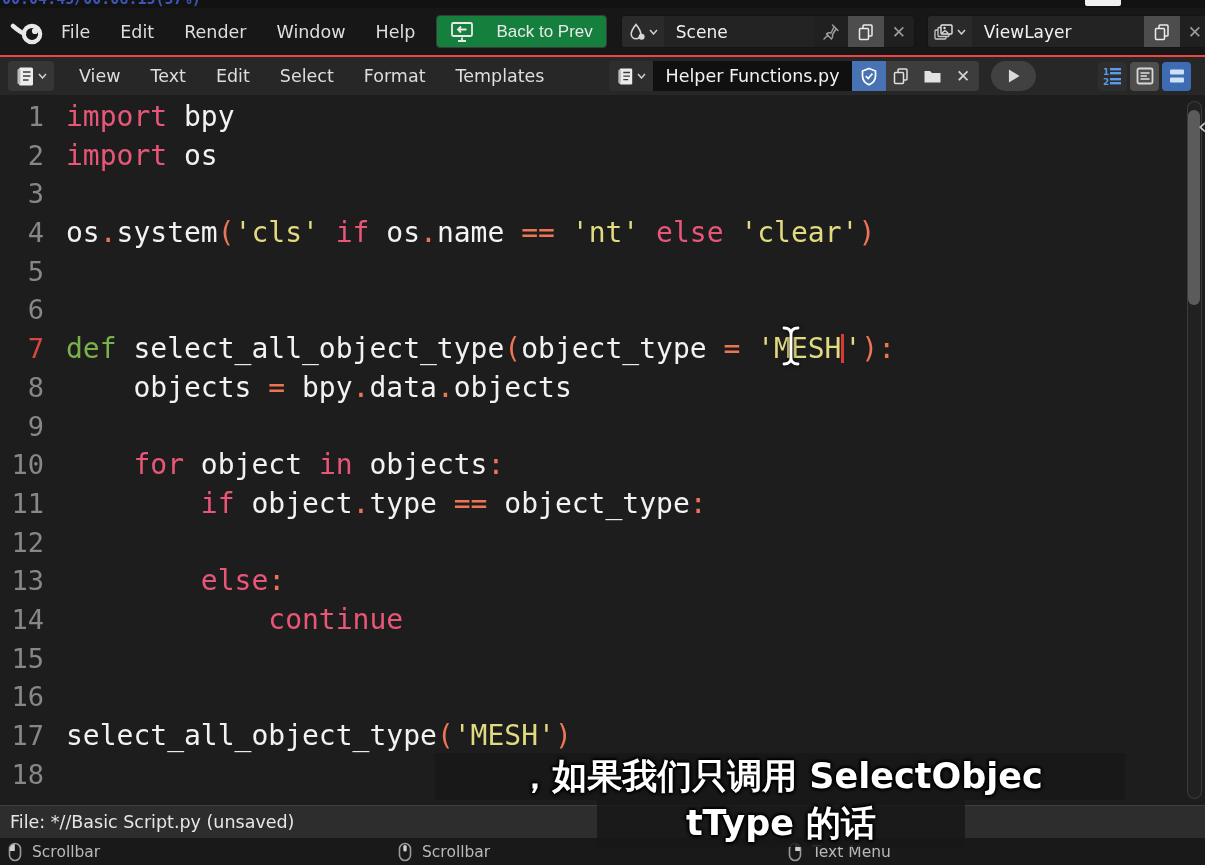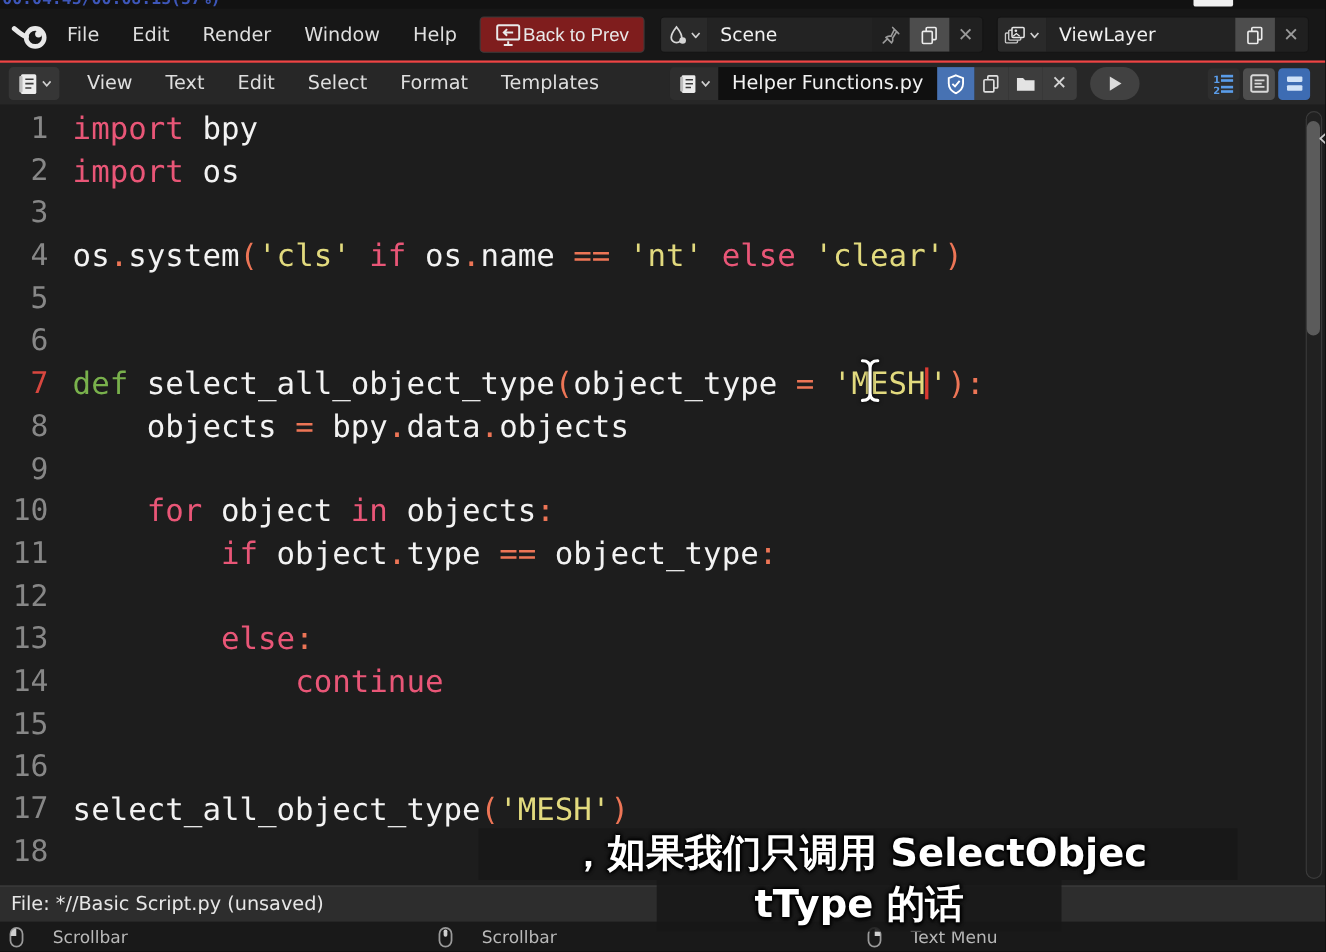--- a/index.html
+++ b/index.html
@@ -8,22 +8,22 @@
 
   
   .video-strip { position:absolute; top:0; left:0; right:0; height:8px; background:#121212; overflow:hidden; z-index:30; }
   .vid-ts { position:absolute; top:-10px; left:2px; color:#3d56b8; font:bold 15px "DejaVu Sans Mono", monospace; }
   .vid-frag { position:absolute; top:-3px; left:1085px; width:36px; height:9px; background:#f0f0f0; border-radius:2px; }
 
   
   .topbar { position:absolute; top:8px; left:0; right:0; height:47px; background:#171717; display:flex; align-items:center; z-index:5; }
   .logo { margin-left:10px; flex:none; }
   .menu-item { color:#dedede; font-size:17.5px; padding:0 15px; cursor:default; }
-  .back-btn { margin-left:6px; height:33px; background:#7f1d1d; border:1px solid #3b3b3b; border-radius:4px;
-              color:#e9e9e9; font-size:17px; display:flex; align-items:center; gap:1px; padding:0 13px; flex:none; }
+  .back-btn { margin-left:6px; height:33px; background:#15803d; border:1px solid #3b3b3b; border-radius:4px;
+              color:#e9e9e9; font-size:17px; display:flex; align-items:center; gap:22px; padding:0 13px; flex:none; }
   .id-group { display:flex; align-items:center; height:33px; border:1px solid #141414; border-radius:4px; overflow:hidden; flex:none; background:#202020;justify-content:space-between; }
   .id-iconbtn { height:100%; display:flex; align-items:center; justify-content:center; gap:3px; background:#2a2a2a; padding:0 6px; }
   .id-field { height:100%; display:flex; align-items:center; padding:0 12px; color:#f0f0f0; font-size:17px; background:#232323; }
   .icon-slot { height:100%; display:flex; align-items:center; justify-content:center; }
   .pin-btn { width:34px; }
   .dup-btn { width:36px; background:#4d4d4d; }
   .x-btn { width:30px; color:#9a9a9a; font-size:17px; }
 
   
   .edheader { position:absolute; top:55px; left:0; right:0; height:40px; background:#272727; border-top:2px solid #ef4444;
@@ -63,21 +63,21 @@
                   border:1px solid rgba(130,130,130,.28); background:rgba(255,255,255,.02); }
   .scroll-handle { position:absolute; right:5px; top:15px; width:12px; height:195px; border-radius:6px; background:#5b5b5b; }
   .collapse-arrow { position:absolute; right:-2px; top:18px; color:#c8c8c8; font-size:23px; z-index:7; }
 
   
   .statusbar { position:absolute; top:805px; left:0; right:0; height:33px; background:#2d2d2d; border-top:1px solid #3f3f3f;
                color:#e6e6e6; font-size:17.5px; display:flex; align-items:center; padding-left:10px; z-index:2; }
 
   
   .footerbar { position:absolute; top:838px; left:0; right:0; height:27px; background:#191919; z-index:2; }
-  .fitem { position:absolute; top:0; height:27px; display:flex; align-items:center; gap:26px; color:#b9b9b9; font-size:15.5px; }
+  .fitem { position:absolute; top:0; height:27px; display:flex; align-items:center; gap:10px; color:#b9b9b9; font-size:15.5px; }
 
   
   .subtitle-line { position:absolute; background:rgba(23,23,23,.86); color:#ffffff; font-weight:bold; font-size:35px;
                    line-height:47px; text-align:center; white-space:nowrap; z-index:20;
                    text-shadow:2px 0 3px rgba(0,0,0,.85), -2px 0 3px rgba(0,0,0,.85), 0 2px 3px rgba(0,0,0,.85), 0 -2px 3px rgba(0,0,0,.85); }
   .sub1 { top:753px; left:435px; width:690px; height:47px; }
   .sub2 { top:800px; left:597px; width:368px; height:47px; }
 
   svg { display:block; }
 </style>

